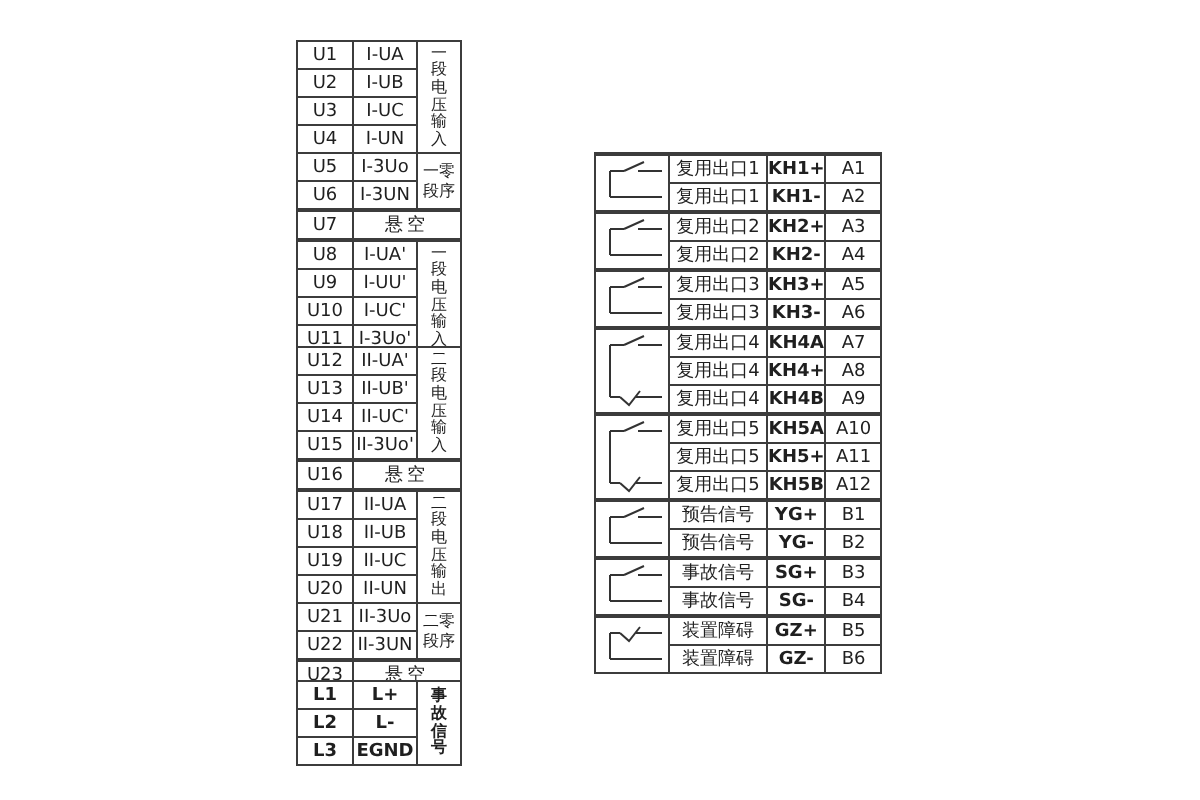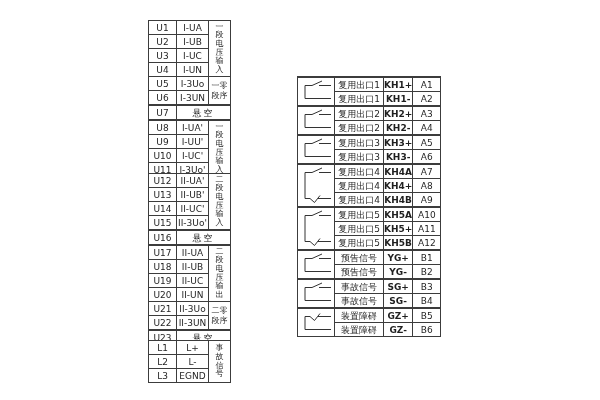--- a/index.html
+++ b/index.html
@@ -8,21 +8,21 @@
     font-family:"DejaVu Sans","Liberation Sans",sans-serif;color:#1f1f1f;
   }
   table{border-collapse:collapse;table-layout:fixed;position:absolute;background:#fff;}
   td{
     border:1px solid #3c3c3c;padding:0;text-align:center;vertical-align:middle;
     font-size:9px;line-height:12px;height:13px;overflow:hidden;white-space:nowrap;
   }
   
   #blockA{left:148px;top:20px;}
   #blockB{left:148px;top:173px;}
-  #blockC{left:148px;top:340px;}
+  #blockC{left:148px;top:340px;font-weight:bold;}
   .lt td.tcol{width:27px;margin-top:19px;}
   .lt td.scol{width:31px;}
   .lt td.gcol{width:21px;}
   td.vcell span{
     display:inline-block;width:9px;word-break:break-all;white-space:normal;
     font-size:8px;line-height:8.6px;vertical-align:middle;
   }
   td.v2cell span{
     display:inline-block;width:18px;word-break:break-all;white-space:normal;
     font-size:8px;line-height:10px;vertical-align:middle;

